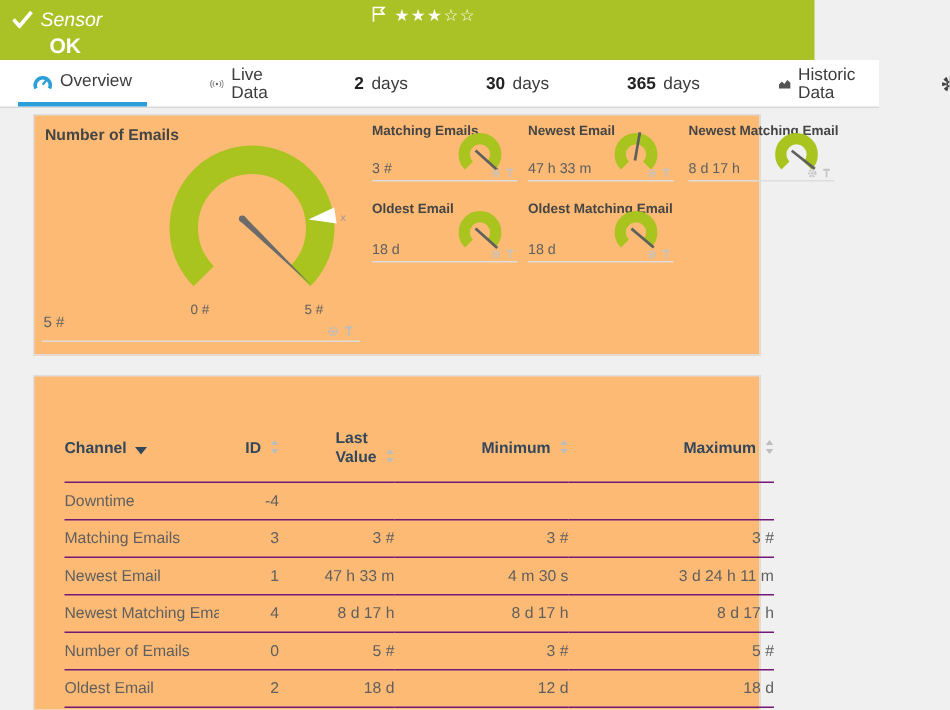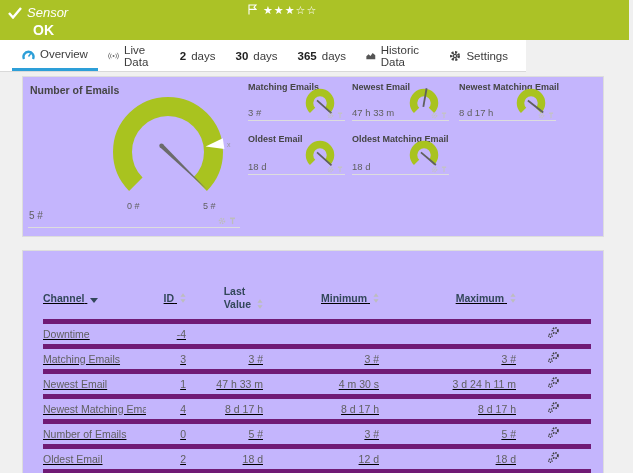--- a/index.html
+++ b/index.html
@@ -2,36 +2,36 @@
 <html><head>
 <meta charset="utf-8">
 <style>
   html,body{margin:0;padding:0;}
   body{
     width:633px;height:473px;overflow:hidden;position:relative;
     background:#f0f0f0;font-family:"Liberation Sans","DejaVu Sans",sans-serif;
     -webkit-font-smoothing:antialiased;
   }
   
-  .hdr{position:absolute;left:0;top:0;width:629px;height:40px;background:#abc226;color:#fff;}
+  .hdr{position:absolute;left:0;top:0;width:543px;height:40px;background:#abc226;color:#fff;}
   .hdr .check{position:absolute;left:8px;top:7px;}
   .hdr .kind{position:absolute;left:27px;top:5px;font-style:italic;font-size:13px;}
   .hdr .title{position:absolute;left:73px;top:3px;font-size:15px;font-weight:bold;}
   .hdr .flag{position:absolute;left:248px;top:4px;}
   .hdr .stars{position:absolute;left:263px;top:4px;font-size:11px;letter-spacing:1px;color:#fff;}
   .hdr .ok{position:absolute;left:33px;top:22px;font-size:14px;font-weight:bold;}
   
-  .tabbar{position:absolute;left:0;top:40px;width:526px;height:32px;background:#fff;
+  .tabbar{position:absolute;left:0;top:40px;width:586px;height:32px;background:#fff;
     border-bottom:1px solid #d9d9d9;display:flex;align-items:stretch;
-    justify-content:space-between;padding:0 8px 0 12px;box-sizing:border-box;}
+    justify-content:space-between;padding:0 8px 0 12px;box-sizing:border-box;gap:32px;}
   .tab{display:flex;align-items:center;gap:5px;padding:0 10px;font-size:11.5px;color:#3c3c3c;cursor:pointer;position:relative;}
   .tab.active{border-bottom:3px solid #2d9fd8;}
   .tab .num{font-weight:bold;color:#222;}
   
-  .panel{position:absolute;left:22px;width:582px;background:#c4b5fd;border:1px solid #ddd;box-sizing:border-box;text-decoration:underline;}
+  .panel{position:absolute;left:22px;width:485px;background:#fdba74;border:1px solid #ddd;box-sizing:border-box;}
   #gaugePanel{top:76px;height:161px;}
   #tablePanel{top:250px;height:240px;}
   
   .mcell{position:absolute;left:5px;top:6px;width:212px;height:144px;border-bottom:1px solid #ddd;}
   .mtitle{position:absolute;left:2px;top:1px;font-size:10.5px;font-weight:bold;color:#454545;}
   .mcell svg.gauge{position:absolute;left:75px;top:12px;}
   .scalelbl{position:absolute;font-size:9px;color:#5f5f5f;}
   .mval{position:absolute;left:1px;top:127px;font-size:10px;color:#5f5f5f;}
   .cellicons{position:absolute;display:flex;gap:3px;align-items:center;}
   
@@ -41,21 +41,21 @@
   .scell svg.sgauge{position:absolute;left:49px;top:5px;}
   .scval{position:absolute;left:0;bottom:2px;font-size:9.5px;color:#5f5f5f;}
   
   .tblwrap{padding:26px 12px 0 20px;}
   table{border-collapse:collapse;width:100%;table-layout:fixed;font-size:10.5px;color:#5f5f5f;}
   th{font-size:10.5px;font-weight:bold;color:#33475b;padding:0;vertical-align:middle;}
   th.num,td.num{text-align:right;}
   th.ch,td.ch{text-align:left;}
   th.gear,td.gear{text-align:center;}
   thead tr{height:44px;}
-  tbody tr{height:25px;border-top:5px solid #701a75;}
+  tbody tr{height:25px;border-top:1px solid #701a75;}
   td{padding:0;white-space:nowrap;overflow:hidden;}
   .sorticon{display:inline-block;vertical-align:-1px;margin-left:3px;}
   .hstack{display:inline-block;line-height:13px;text-align:left;}
 </style>
 </head>
 <body>
 
 <div class="hdr">
   <svg class="check" width="14" height="12" viewBox="0 0 14 12">
     <polyline points="1,6 5,10.5 13,1" fill="none" stroke="#fff" stroke-width="2.4"></polyline>

